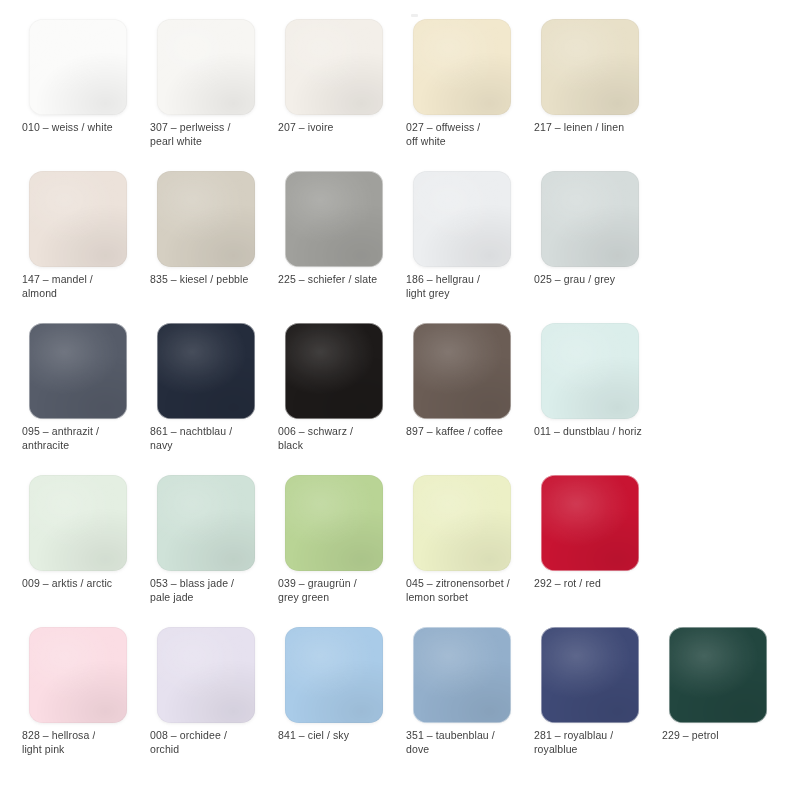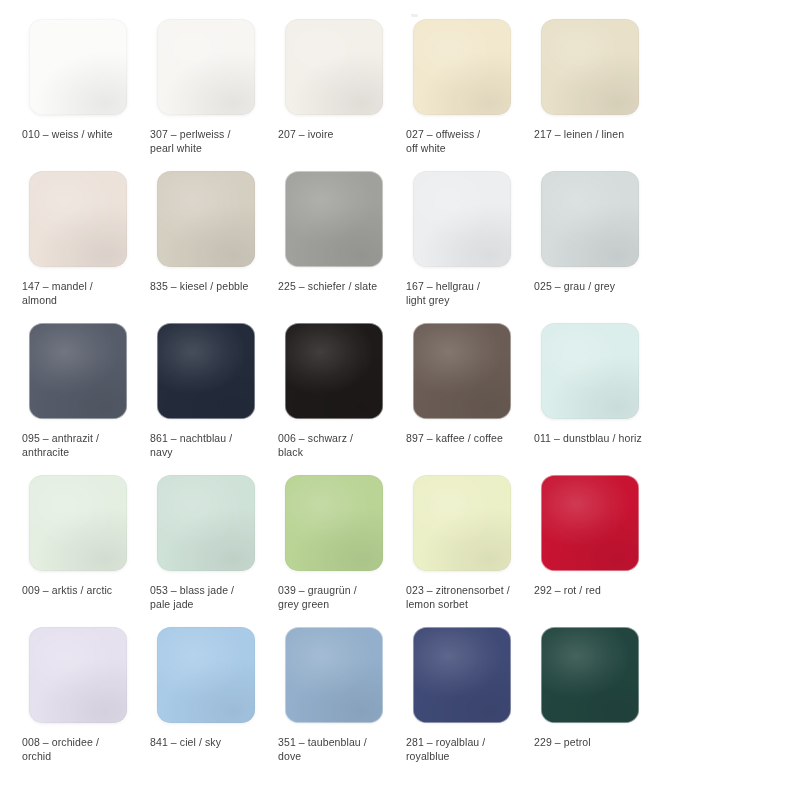--- a/index.html
+++ b/index.html
@@ -96,21 +96,20 @@
         rgba(0,0,0,0.00) 60%);
     pointer-events: none;
   }
   .pillow.is-light {
     box-shadow:
       inset 0 0 0 0.7px rgba(0,0,0,0.035),
       0 1px 3px rgba(150,150,150,0.16);
   }
 
   .swatch-label {
-    margin-top: 7px;
     margin-left: 10px;
     font-size: 10.5px;
     line-height: 14px;
     color: #3f3f3f;
     letter-spacing: 0.1px;
     white-space: pre-line;
     max-width: 118px;
     overflow: hidden;
   }
   .swatch-label.clipped {
@@ -186,21 +185,21 @@
       <div class="swatch-cell">
         <div class="pillow-wrap">
           <div class="pillow" style="background: rgb(160, 160, 156);"></div>
         </div>
         <div class="swatch-label">225 – schiefer / slate</div>
       </div>
       <div class="swatch-cell">
         <div class="pillow-wrap">
           <div class="pillow is-light" style="background: rgb(236, 238, 240);"></div>
         </div>
-        <div class="swatch-label">167 – hellgrau /
+        <div class="swatch-label">186 – hellgrau /
 light grey</div>
       </div>
       <div class="swatch-cell">
         <div class="pillow-wrap">
           <div class="pillow is-light" style="background: rgb(213, 220, 219);"></div>
         </div>
         <div class="swatch-label">025 – grau / grey</div>
       </div>
       <div class="swatch-cell"></div>
     </div>
@@ -257,31 +256,38 @@
         <div class="pillow-wrap">
           <div class="pillow is-light" style="background: rgb(185, 212, 149);"></div>
         </div>
         <div class="swatch-label">039 – graugrün /
 grey green</div>
       </div>
       <div class="swatch-cell">
         <div class="pillow-wrap">
           <div class="pillow is-light" style="background: rgb(236, 240, 198);"></div>
         </div>
-        <div class="swatch-label">023 – zitronensorbet /
+        <div class="swatch-label">045 – zitronensorbet /
 lemon sorbet</div>
       </div>
       <div class="swatch-cell">
         <div class="pillow-wrap">
           <div class="pillow" style="background: rgb(200, 20, 50);"></div>
         </div>
         <div class="swatch-label">292 – rot / red</div>
       </div>
     </div>
     <div class="swatch-row">
+      <div class="swatch-cell">
+        <div class="pillow-wrap">
+          <div class="pillow is-light" style="background: rgb(251, 221, 228);"></div>
+        </div>
+        <div class="swatch-label">828 – hellrosa /
+light pink</div>
+      </div>
       <div class="swatch-cell">
         <div class="pillow-wrap">
           <div class="pillow is-light" style="background: rgb(230, 225, 239);"></div>
         </div>
         <div class="swatch-label">008 – orchidee /
 orchid</div>
       </div>
       <div class="swatch-cell">
         <div class="pillow-wrap">
           <div class="pillow is-light" style="background: rgb(169, 203, 232);"></div>

